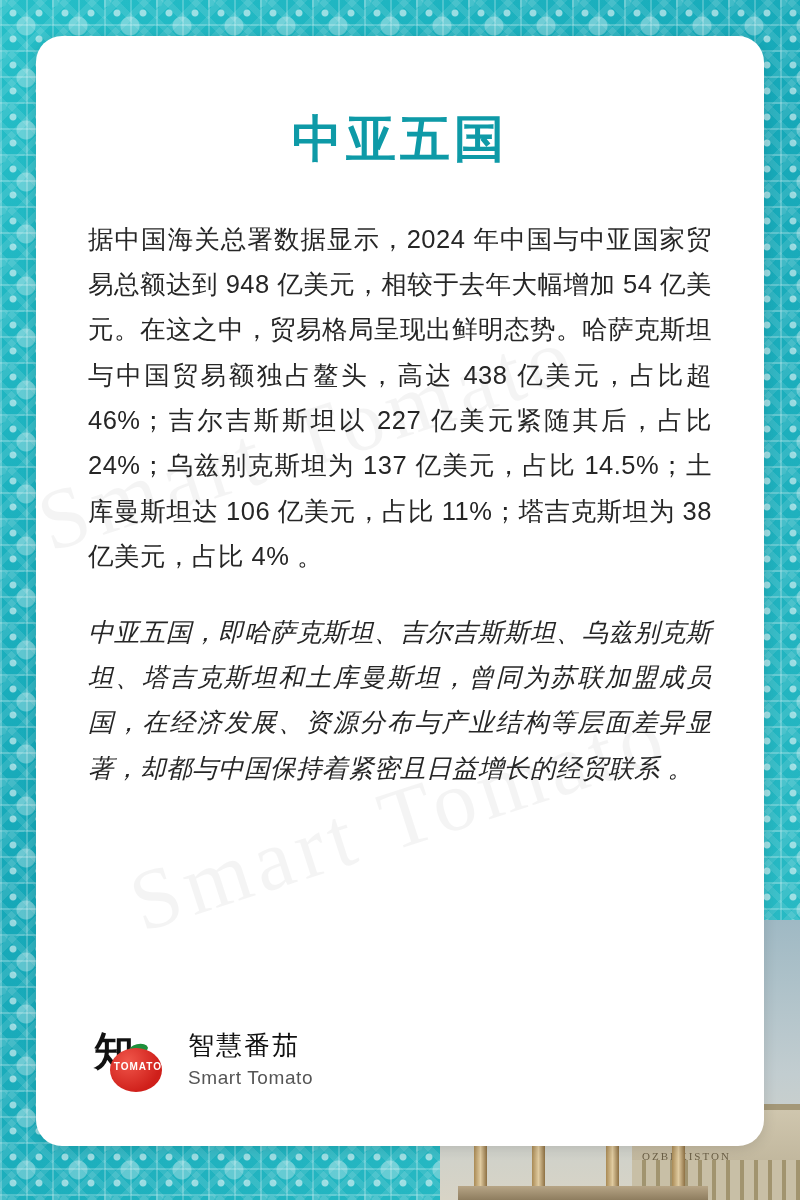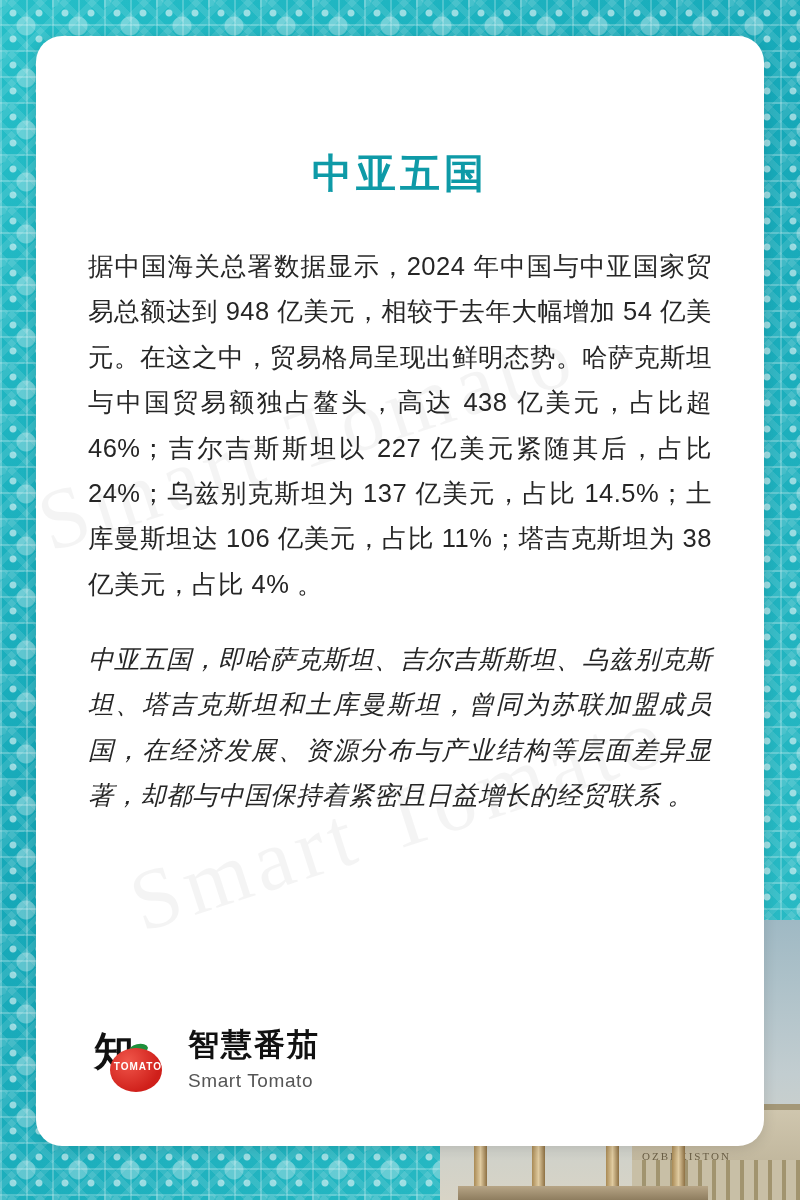--- a/index.html
+++ b/index.html
@@ -124,26 +124,25 @@
   }
   #watermark .w2 { display: block; margin-top: 290px; margin-left: -30px; }
 
   
   #title-block {
     position: relative;
     padding: 72px 40px 0 40px;
     text-align: center;
   }
   #title-main {
-    font-size: 40px;
+    font-size: 50px;
     font-weight: bold;
     color: #0e9aa7;
     letter-spacing: 4px;
     line-height: 1.25;
-    margin-top: 40px;
   }
   #title-sub {
     margin-top: 10px;
     font-size: 47px;
     font-weight: bold;
     color: #0e9aa7;
     letter-spacing: 1px;
     line-height: 1.25;
     white-space: nowrap;
   }
@@ -193,21 +192,21 @@
     letter-spacing: 1px;
   }
   #brand-logo .leaf {
     position: absolute; left: 34px; top: 22px;
     width: 20px; height: 10px;
     background: #1f8f3c;
     border-radius: 50% 50% 50% 50% / 60% 60% 40% 40%;
     transform: rotate(-14deg);
   }
   #brand-text .cn {
-    font-size: 31px; font-weight: bold; color: #111; letter-spacing: 2px;
+    font-size: 26px; font-weight: normal; color: #111; letter-spacing: 2px;
   }
   #brand-text .en {
     margin-top: 4px;
     font-size: 19px; color: #555; letter-spacing: 0.6px;
   }
 </style>
 </head>
 <body>
 
 <div id="poster">

